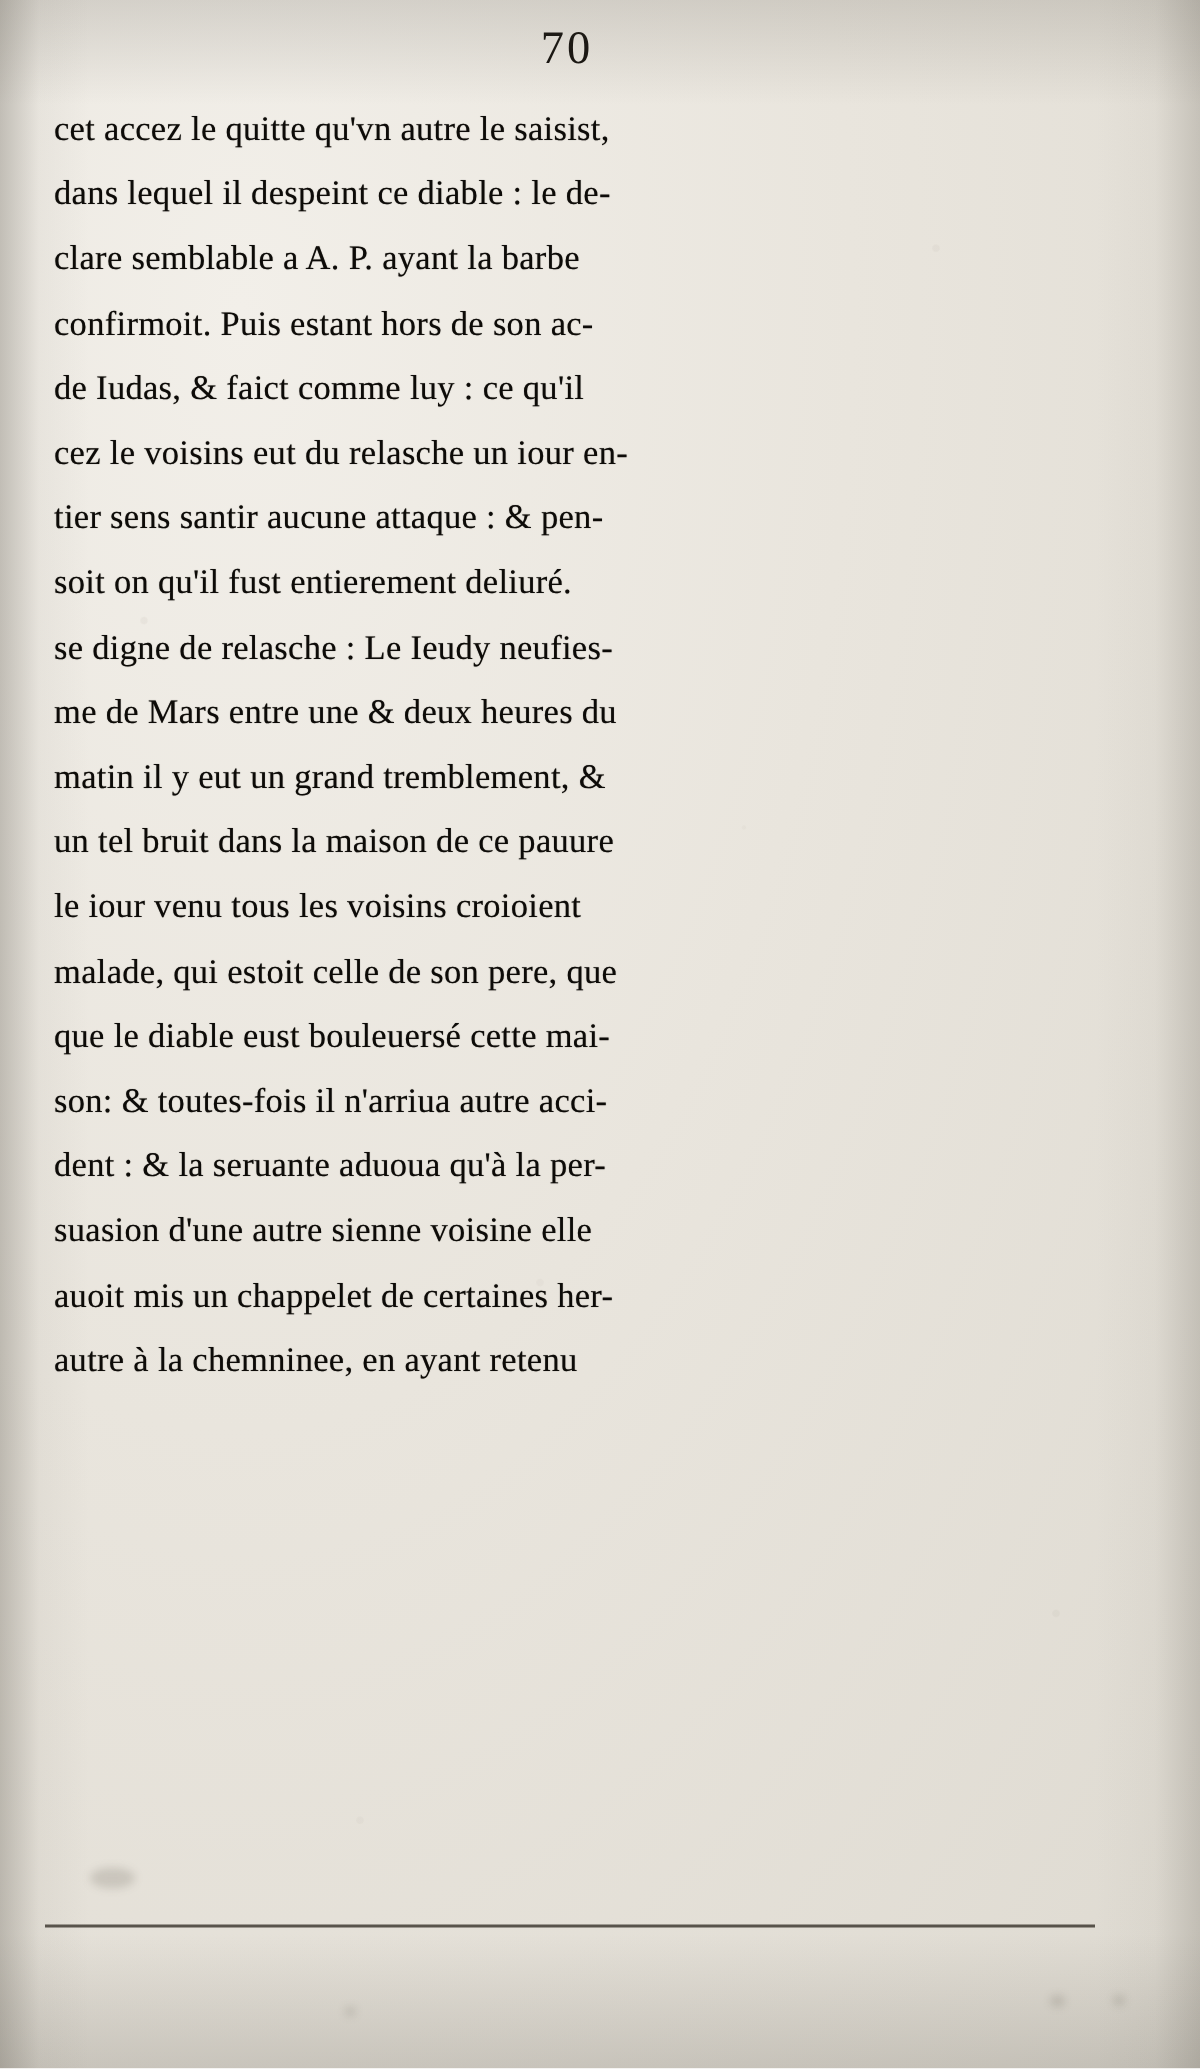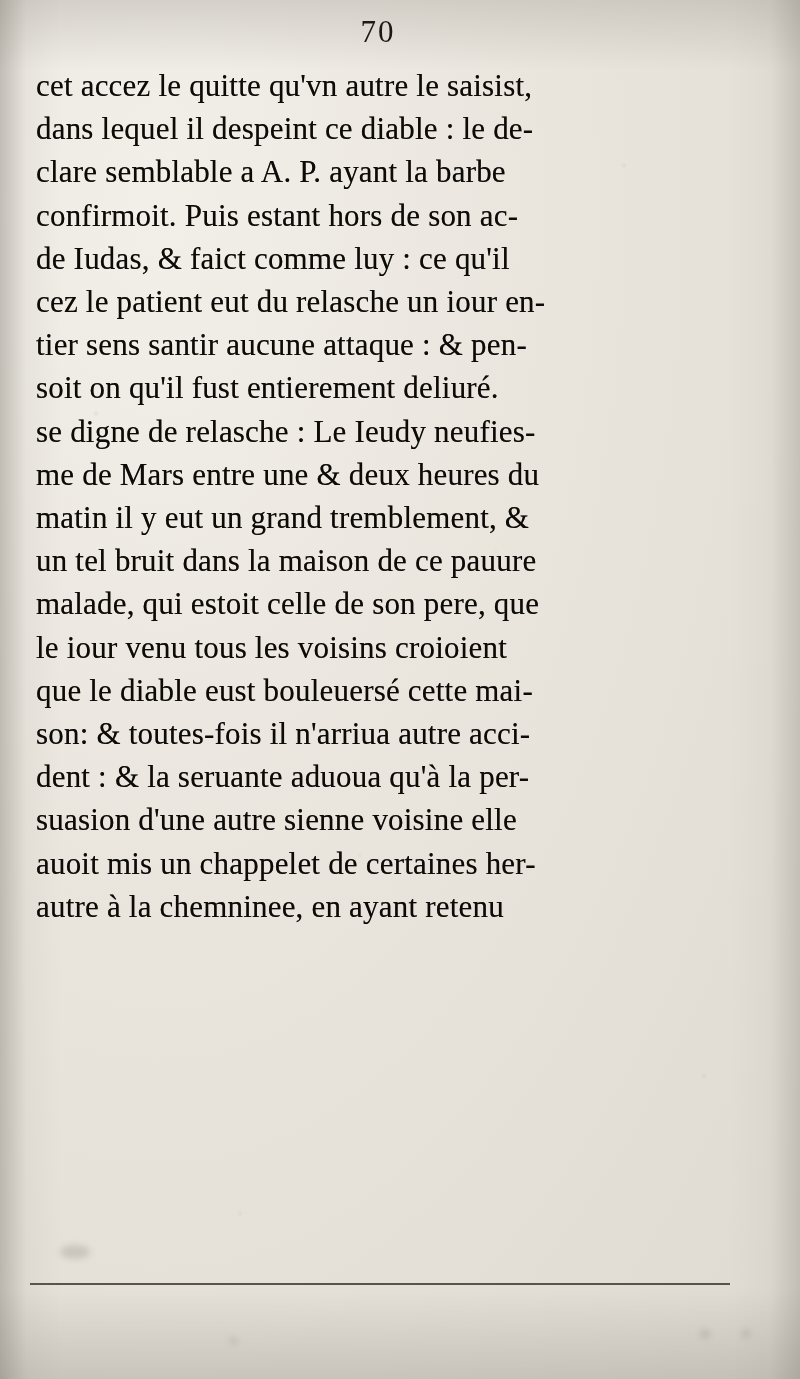--- a/index.html
+++ b/index.html
@@ -61,21 +61,21 @@
     position: absolute;
     top: 64px;
     left: 36px;
     width: 726px;
     z-index: 2;
   }
   .line {
     display: block;
     white-space: nowrap;
     color: #0d0b08;
-    font-size: 31px;
+    font-size: 23px;
     line-height: 43.2px;
     letter-spacing: 0.2px;
     font-family: "Liberation Serif", serif;
     text-rendering: optimizeLegibility;
     text-shadow: 0 0 0.6px rgba(20,16,10,0.55);
   }
   .underline-last {
     position: absolute;
     left: 30px;
     width: 700px;
@@ -99,29 +99,29 @@
   <div class="folio">
     <span>70</span>
   </div>
 
   <div class="textblock">
     <div class="line">cet accez le quitte qu'vn autre le saisist,</div>
     <div class="line">dans lequel il despeint ce diable : le de-</div>
     <div class="line">clare semblable a  A. P.  ayant  la barbe</div>
     <div class="line">confirmoit.   Puis estant hors de son ac-</div>
     <div class="line">de Iudas, &amp;  faict  comme luy : ce qu'il</div>
-    <div class="line">cez le patient eut du relasche un iour  en-</div>
+    <div class="line">cez le voisins eut du relasche un iour  en-</div>
     <div class="line">tier sens santir  aucune attaque :  &amp; pen-</div>
     <div class="line">soit  on   qu'il  fust  entierement  deliuré.</div>
     <div class="line">se digne de relasche : Le Ieudy neufies-</div>
     <div class="line">me de Mars entre une &amp; deux heures du</div>
     <div class="line">matin il y eut un grand tremblement, &amp;</div>
     <div class="line">un tel bruit dans  la  maison  de  ce  pauure</div>
+    <div class="line">le iour venu  tous  les  voisins  croioient</div>
     <div class="line">malade, qui estoit celle de son pere, que</div>
-    <div class="line">le iour venu  tous  les  voisins  croioient</div>
     <div class="line">que le diable eust bouleuersé cette mai-</div>
     <div class="line">son: &amp; toutes-fois il n'arriua  autre acci-</div>
     <div class="line">dent : &amp; la seruante aduoua qu'à  la  per-</div>
     <div class="line">suasion d'une autre sienne  voisine  elle</div>
     <div class="line">auoit mis un chappelet de certaines her-</div>
     <div class="line">autre à  la  chemninee,  en ayant  retenu</div>
   </div>
 
   <div class="underline-last" style="top:1283px"></div>
 

